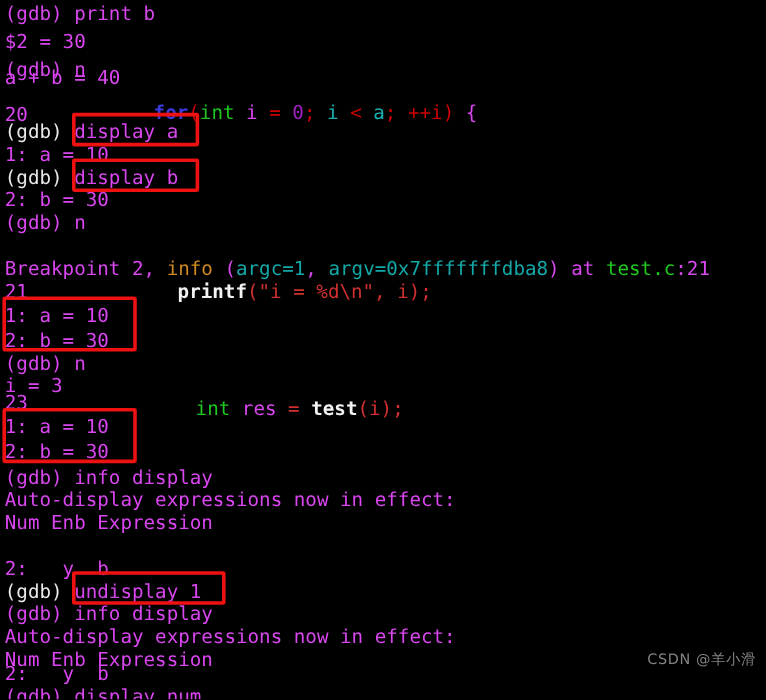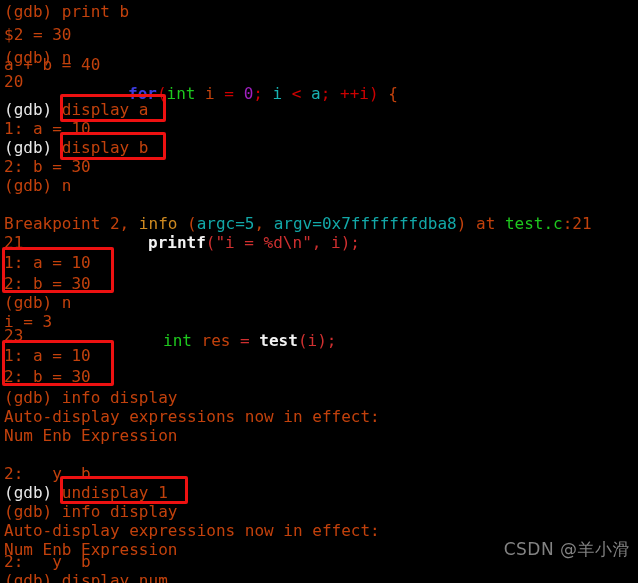--- a/index.html
+++ b/index.html
@@ -19,21 +19,21 @@
     color: #e8e8e8;
     -webkit-font-smoothing: none;
   }
   .line {
     position: absolute;
     left: 4px;
     white-space: pre;
     height: 23px;
     line-height: 23px;
   }
-  .w  { color: #c2410c; text-align: center; }
+  .w  { color: #d946ef; text-align: center; }
   .prompt { color: #e8e8e8; }
   .red { color: #cc0000; }
   .red2 { color: #d03030; }
   .green { color: #1ec81e; }
   .blue { color: #3b3bdd; font-weight: bold; }
   .purple { color: #a020c0; }
   .cyan { color: #18b2b2; }
   .teal { color: #12a8a8; }
   .orange { color: #cf8a20; }
   .bwhite { color: #f2f2f2; font-weight: bold; text-align: center; }
@@ -45,45 +45,45 @@
     border-radius: 2px;
     box-sizing: border-box;
     pointer-events: none;
   }
   .watermark {
     position: absolute;
     right: 8px;
     bottom: 22px;
     color: #9a9a9a;
     font-family: "DejaVu Sans", "Liberation Sans", sans-serif;
-    font-size: 17px;
+    font-size: 12px;
     letter-spacing: 0.5px;
     opacity: 0.85;
   }
 </style>
 </head>
 <body>
 
 <div id="terminal">
 
   <div class="line" style="top:0px"><span class="w">(gdb) print b</span></div>
   <div class="line" style="top:23px"><span class="w">$2 = 30</span></div>
   <div class="line" style="top:46px"><span class="w">(gdb) n</span></div>
   <div class="line" style="top:53px"><span class="w">a + b = 40</span></div>
 
-  <div class="line" style="top:70px"><span class="w">20</span></div>
+  <div class="line" style="top:84px"><span class="w">20</span></div>
   <div class="line" style="top:82px; left:128px"><span class="blue">for</span><span class="red">(</span><span class="green">int</span><span class="w"> i </span><span class="red">=</span><span class="purple"> 0</span><span class="red">;</span><span class="cyan"> i </span><span class="red">&lt;</span><span class="cyan"> a</span><span class="red">;</span><span class="red"> ++i</span><span class="red">)</span><span class="w"> {</span></div>
 
   <div class="line" style="top:98px"><span class="prompt">(gdb) </span><span class="w">display a</span></div>
   <div class="line" style="top:117px"><span class="w">1: a = 10</span></div>
   <div class="line" style="top:136px"><span class="prompt">(gdb) </span><span class="w">display b</span></div>
   <div class="line" style="top:155px"><span class="w">2: b = 30</span></div>
   <div class="line" style="top:174px"><span class="w">(gdb) n</span></div>
 
-  <div class="line" style="top:212px"><span class="w">Breakpoint 2, </span><span class="orange">info</span><span class="w"> (</span><span class="teal">argc=5</span><span class="w">, </span><span class="teal">argv=0x7fffffffdba8</span><span class="w">)</span><span class="w"> at </span><span class="gfile">test.c</span><span class="w">:21</span></div>
+  <div class="line" style="top:212px"><span class="w">Breakpoint 2, </span><span class="orange">info</span><span class="w"> (</span><span class="teal">argc=1</span><span class="w">, </span><span class="teal">argv=0x7fffffffdba8</span><span class="w">)</span><span class="w"> at </span><span class="gfile">test.c</span><span class="w">:21</span></div>
 
   <div class="line" style="top:231px"><span class="w">21</span></div>
   <div class="line" style="top:231px; left:148px"><span class="bwhite">printf</span><span class="red2">(</span><span class="red2">"i = %d\n"</span><span class="red2">, i);</span></div>
 
   <div class="line" style="top:251px"><span class="w">1: a = 10</span></div>
   <div class="line" style="top:272px"><span class="w">2: b = 30</span></div>
   <div class="line" style="top:291px"><span class="w">(gdb) n</span></div>
   <div class="line" style="top:310px"><span class="w">i = 3</span></div>
 
   <div class="line" style="top:324px"><span class="w">23</span></div>

